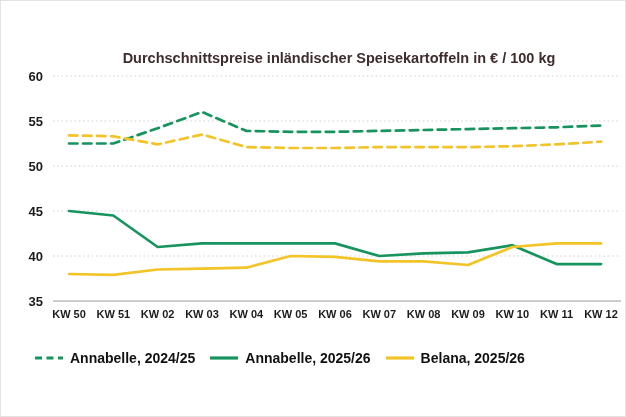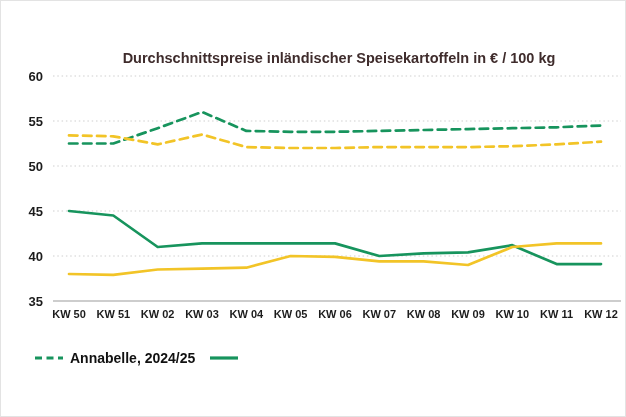--- a/index.html
+++ b/index.html
@@ -59,15 +59,22 @@
       <span class="leg-item">
         <svg width="30" height="8">
           <line x1="1" x2="29" y1="4" y2="4" stroke="#17945d" stroke-width="3.2" stroke-dasharray="7 4.5"></line>
         </svg>
         <span class="leg-label">Annabelle, 2024/25</span>
       </span>
       <span class="leg-item">
         <svg width="30" height="8">
           <line x1="1" x2="29" y1="4" y2="4" stroke="#17945d" stroke-width="3.2"></line>
         </svg>
+        <span class="leg-label">Annabelle, 2025/26</span>
+      </span>
+      <span class="leg-item">
+        <svg width="30" height="8">
+          <line x1="1" x2="29" y1="4" y2="4" stroke="#f2c427" stroke-width="3.2"></line>
+        </svg>
+        <span class="leg-label">Belana, 2025/26</span>
       </span>
     </div>
 </div>
 
 </body></html>

